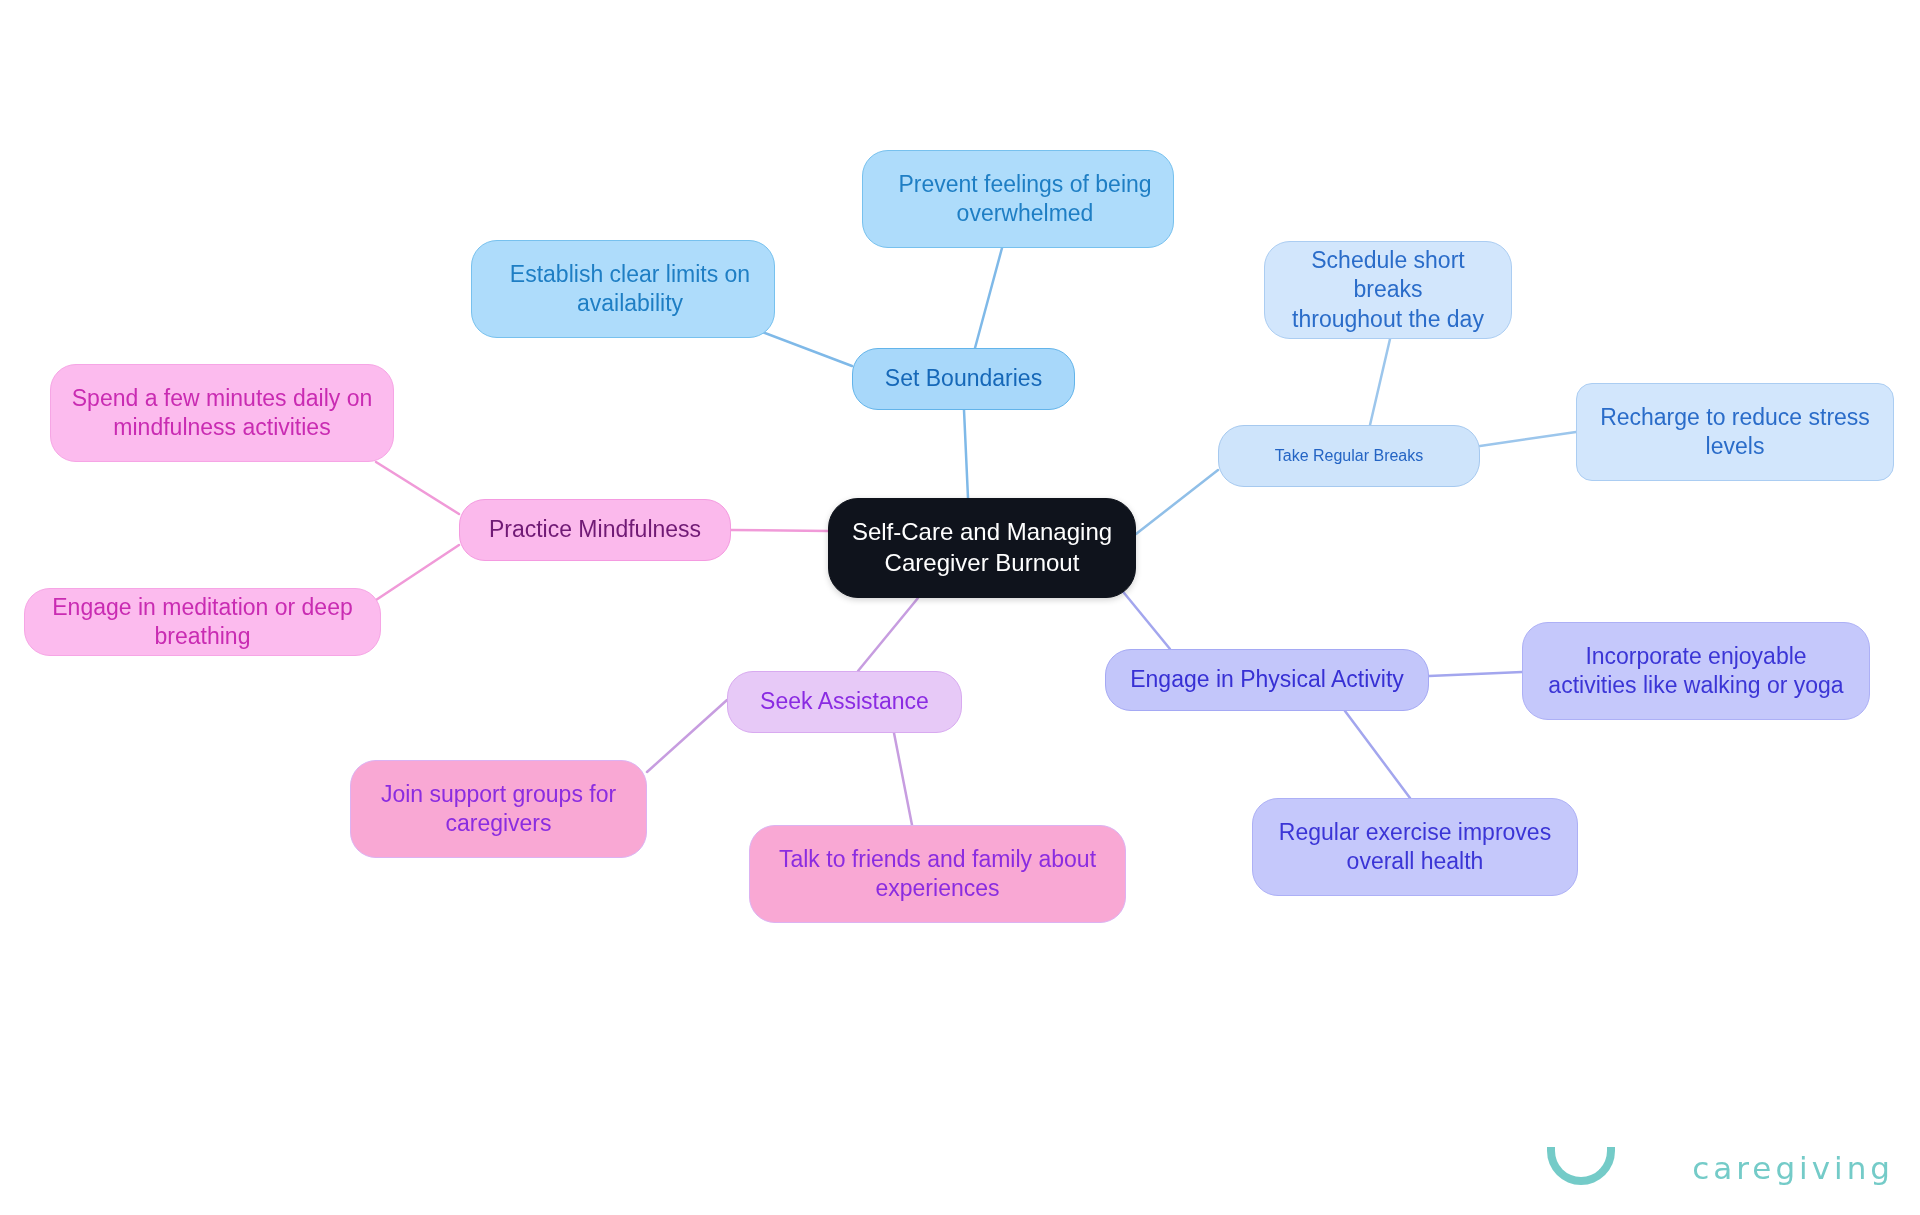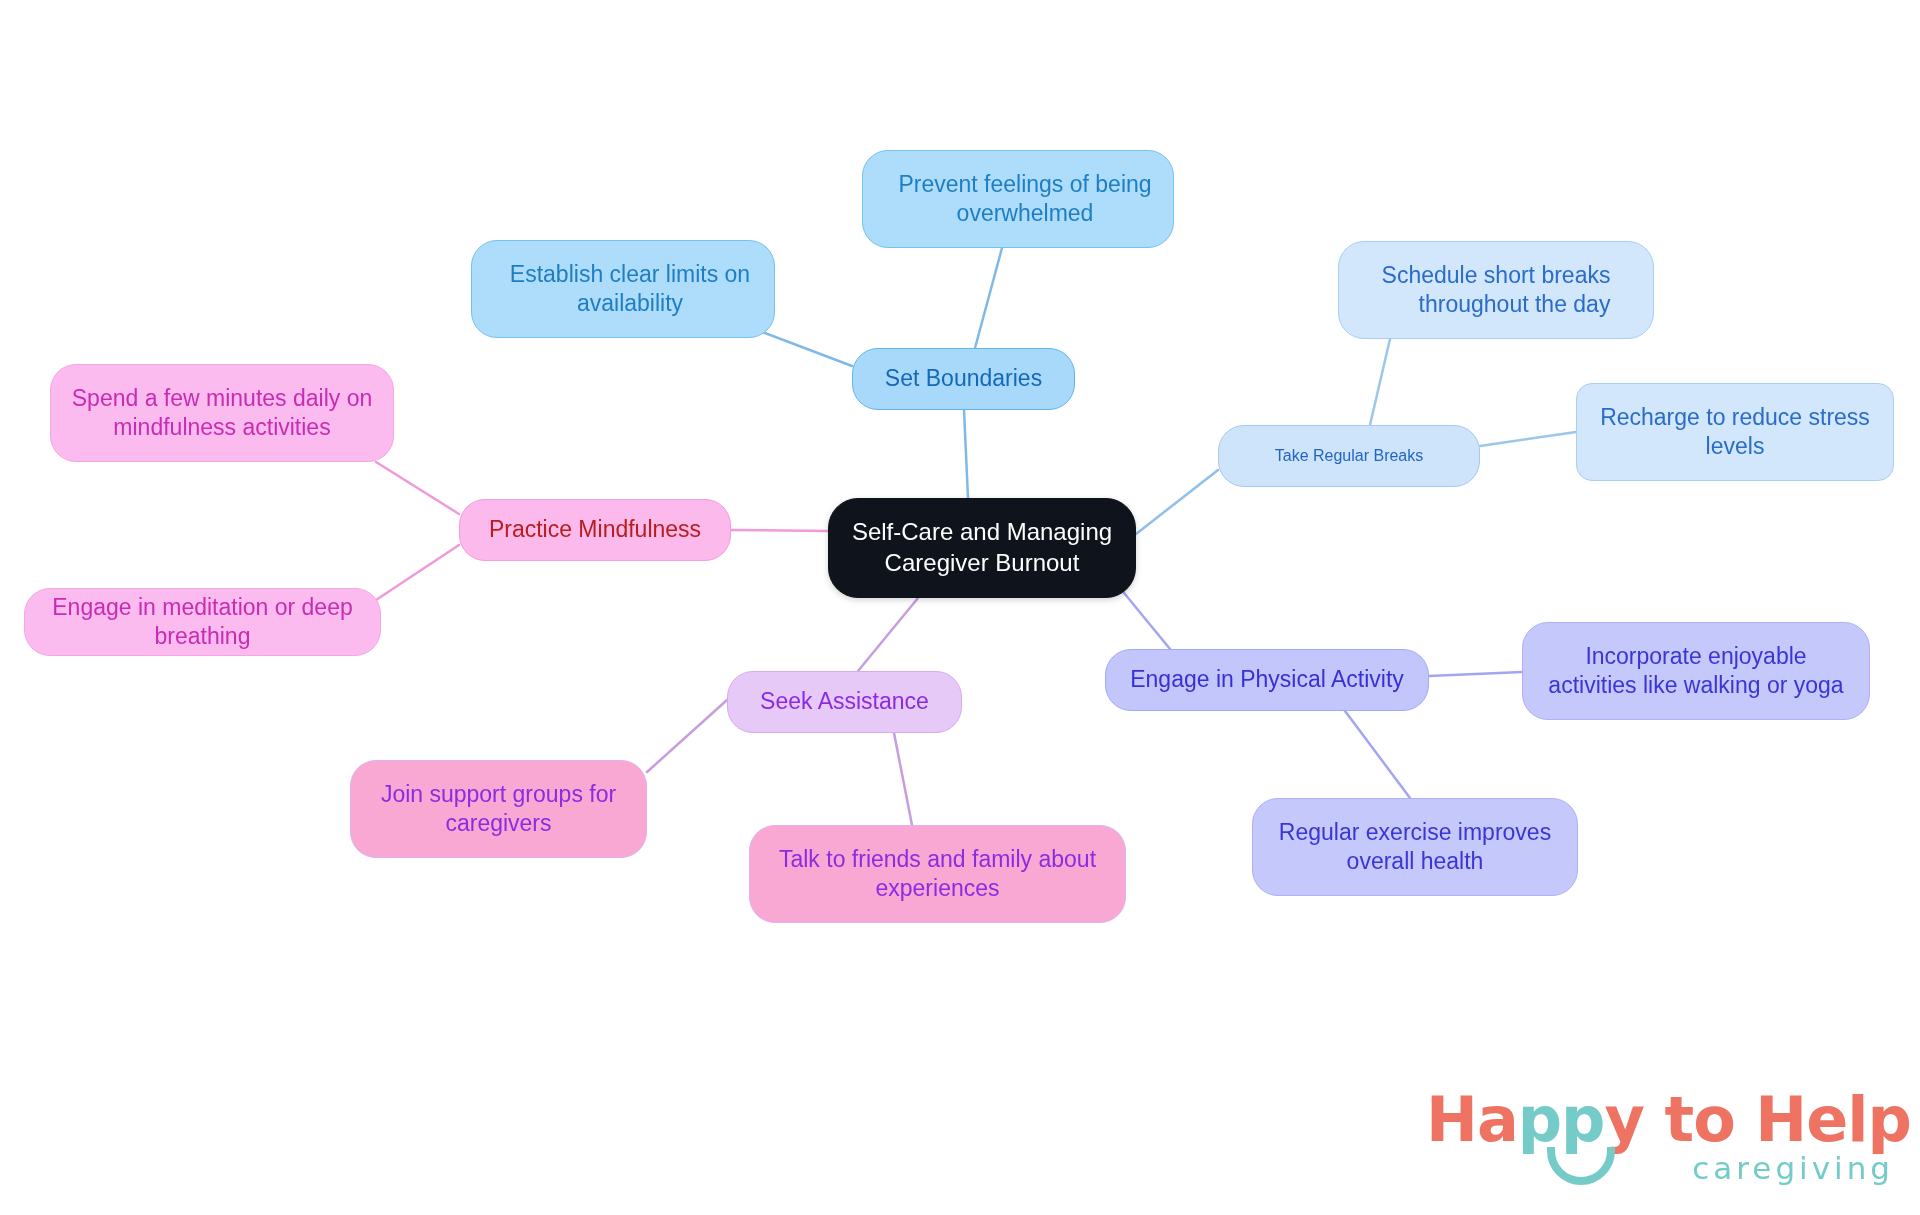--- a/index.html
+++ b/index.html
@@ -81,21 +81,21 @@
     background: #d2e6fc;
     border-color: #abcdf2;
     color: #2a6cc9;
     font-size: 23px;
   }
 
   
   .node.pink-mid {
     background: #fbb9ec;
     border-color: #f49ae0;
-    color: #b91c1c;
+    color: #701a75;
     font-size: 23px;
   }
   .node.pink-leaf {
     background: #fcbbee;
     border-color: #f6a5e5;
     color: #c92bb2;
     font-size: 23px;
   }
 
   
@@ -197,21 +197,21 @@
 
   <div id="nodes">
       <div class="node root" style="left: 828px; top: 498px; width: 308px; height: 100px;">Self-Care and Managing
 Caregiver Burnout</div>
       <div class="node blue-mid" style="left: 852px; top: 348px; width: 223px; height: 62px;">Set Boundaries</div>
       <div class="node blue-leaf" style="left: 862px; top: 150px; width: 312px; height: 98px;">Prevent feelings of being
 overwhelmed</div>
       <div class="node blue-leaf" style="left: 471px; top: 240px; width: 304px; height: 98px;">Establish clear limits on
 availability</div>
       <div class="node lblue-mid" style="left: 1218px; top: 425px; width: 262px; height: 62px;">Take Regular Breaks</div>
-      <div class="node lblue-leaf" style="left: 1338px; top: 241px; width: 316px; height: 98px; text-align: right;">Schedule short breaks
+      <div class="node lblue-leaf" style="left: 1264px; top: 241px; width: 248px; height: 98px;">Schedule short breaks
 throughout the day</div>
       <div class="node lblue-leaf" style="left: 1576px; top: 383px; width: 318px; height: 98px; border-radius: 16px;">Recharge to reduce stress
 levels</div>
       <div class="node pink-mid" style="left: 459px; top: 499px; width: 272px; height: 62px;">Practice Mindfulness</div>
       <div class="node pink-leaf" style="left: 50px; top: 364px; width: 344px; height: 98px;">Spend a few minutes daily on
 mindfulness activities</div>
       <div class="node pink-leaf" style="left: 24px; top: 588px; width: 357px; height: 68px;">Engage in meditation or deep
 breathing</div>
       <div class="node violet-mid" style="left: 727px; top: 671px; width: 235px; height: 62px;">Seek Assistance</div>
       <div class="node violet-leaf" style="left: 350px; top: 760px; width: 297px; height: 98px;">Join support groups for
@@ -219,18 +219,17 @@
       <div class="node violet-leaf" style="left: 749px; top: 825px; width: 377px; height: 98px;">Talk to friends and family about
 experiences</div>
       <div class="node peri-mid" style="left: 1105px; top: 649px; width: 324px; height: 62px;">Engage in Physical Activity</div>
       <div class="node peri-leaf" style="left: 1522px; top: 622px; width: 348px; height: 98px;">Incorporate enjoyable
 activities like walking or yoga</div>
       <div class="node peri-leaf" style="left: 1252px; top: 798px; width: 326px; height: 98px;">Regular exercise improves
 overall health</div>
     </div>
 
   <div id="logo">
-    <div class="wordmark"><span>Ha</span><span class="teal">pp</span><span>y to Help</span></div>
     <div class="smile"></div>
     <div class="tagline">caregiving</div>
   </div>
 
 </div>
 
 </body></html>

